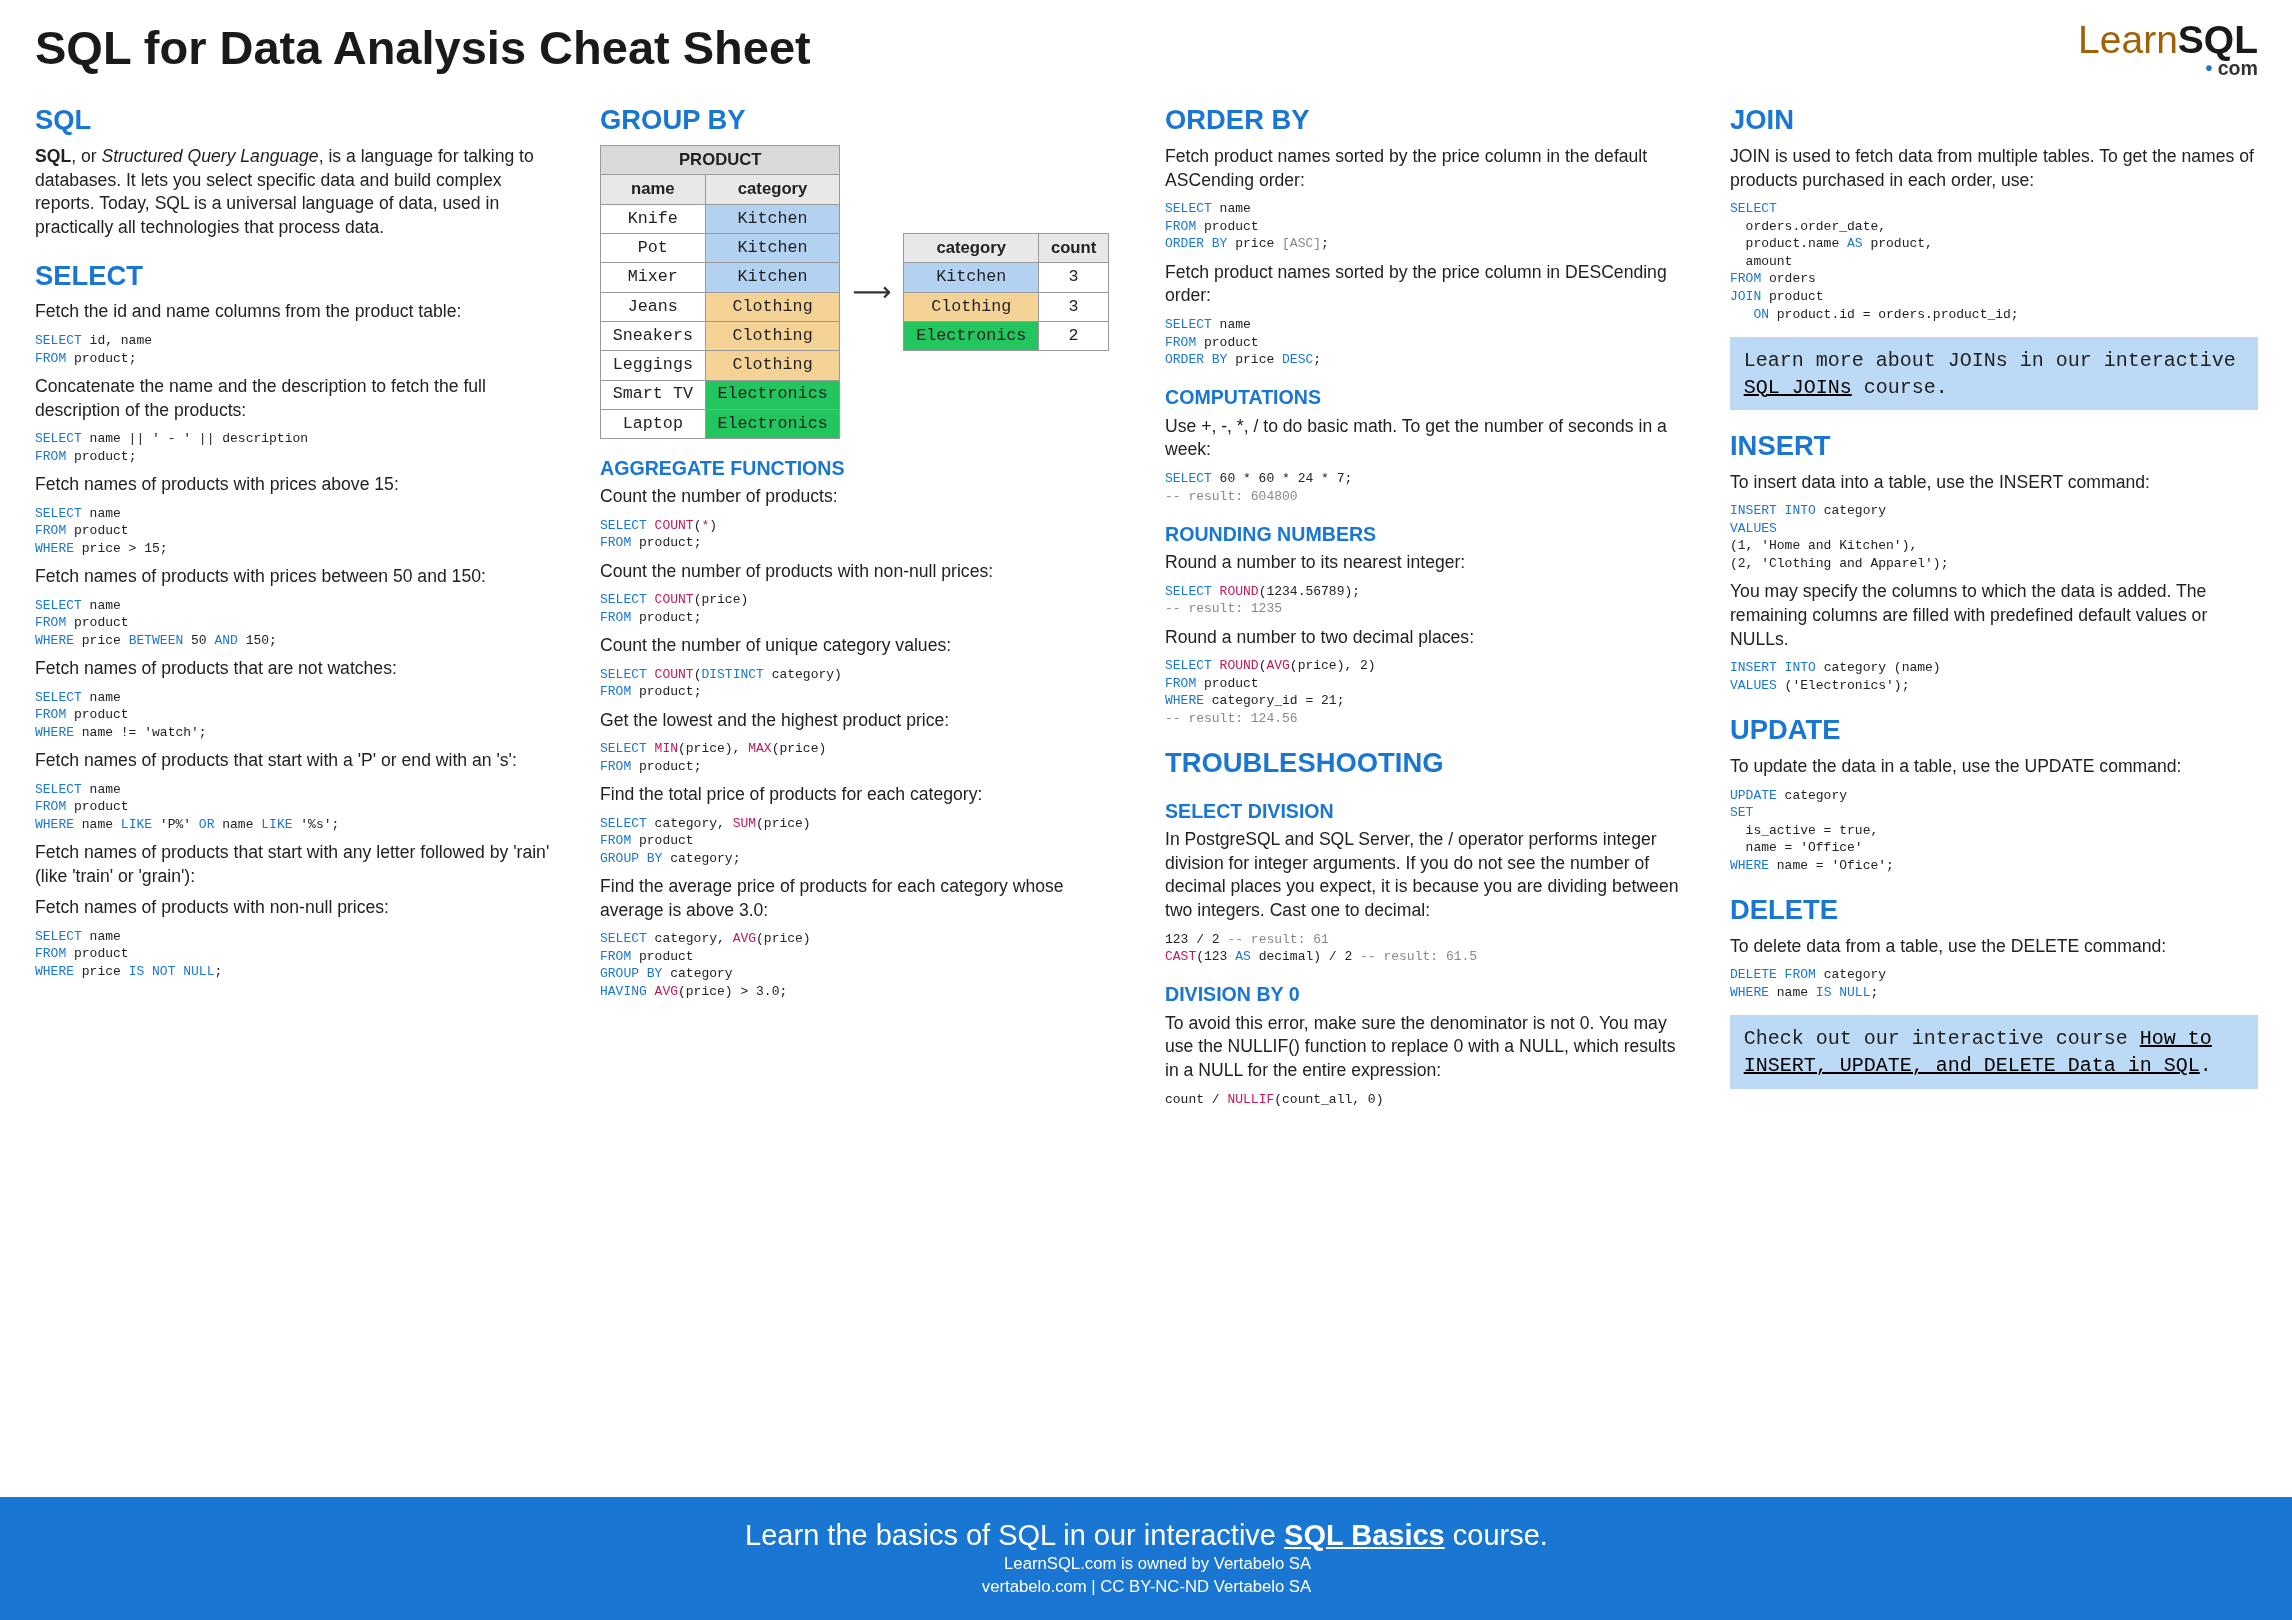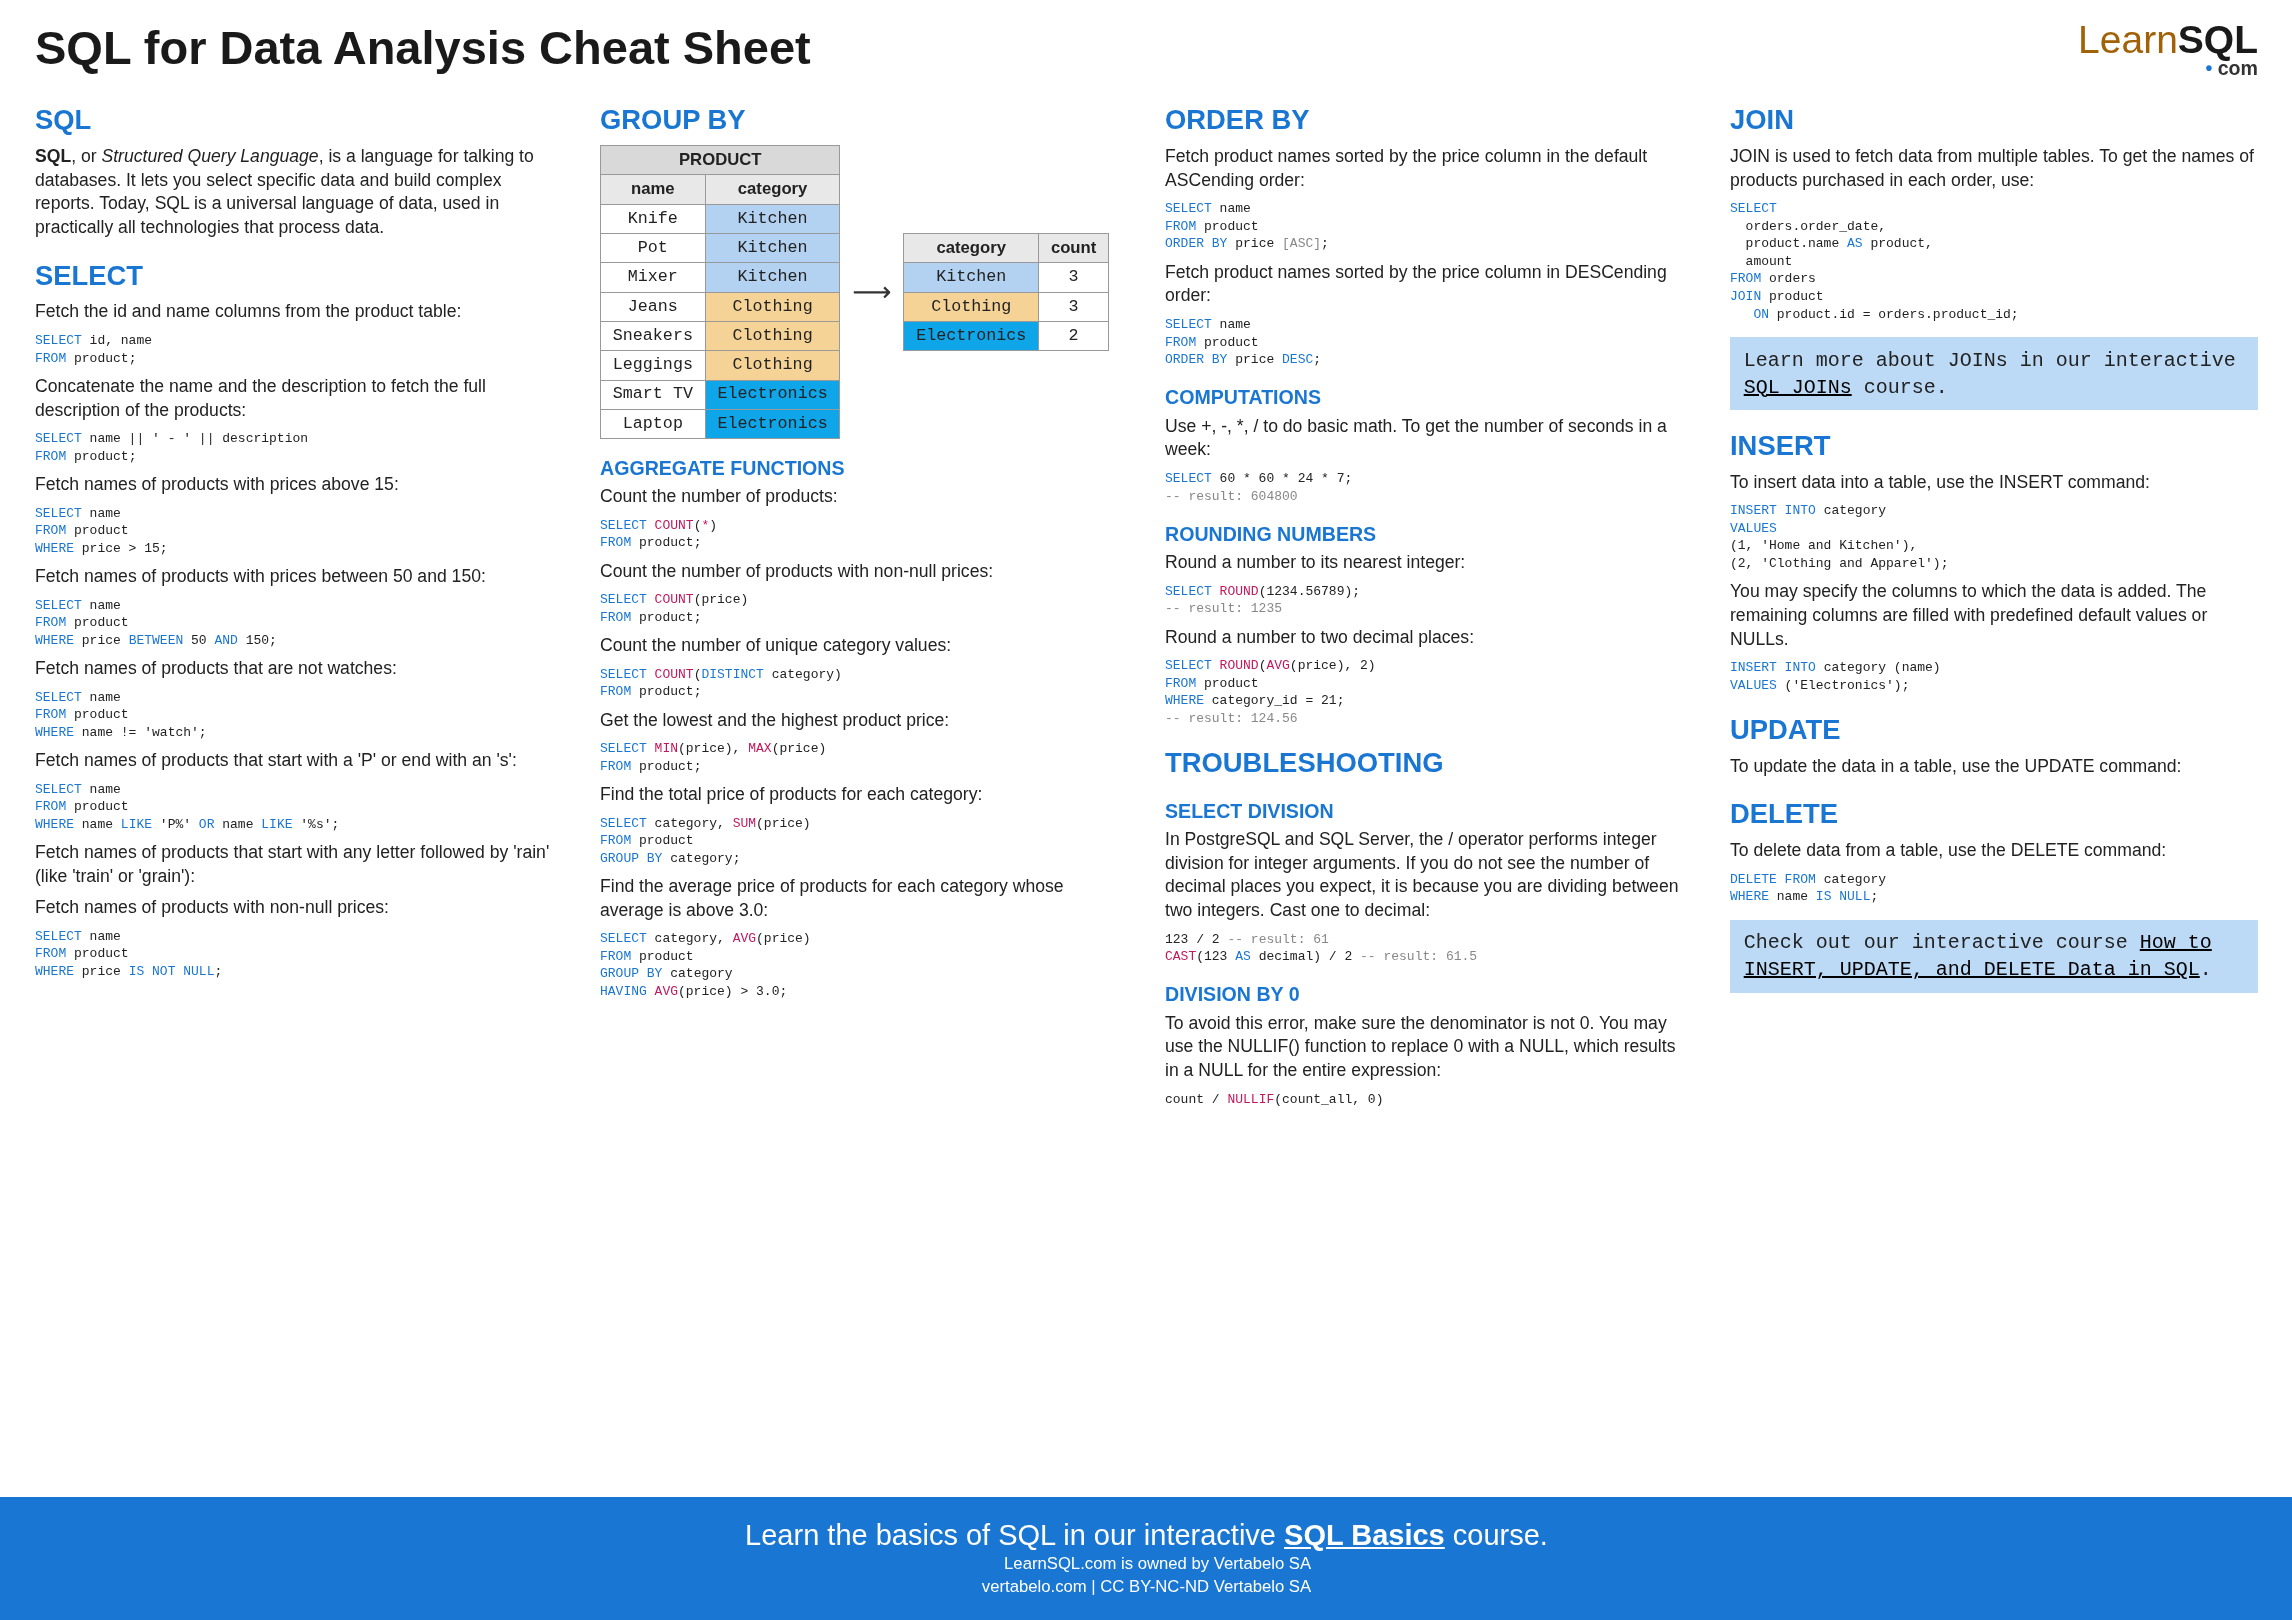--- a/index.html
+++ b/index.html
@@ -82,21 +82,21 @@
   }
   table.mini th, table.mini td {
     border: 1px solid #999;
     padding: 2.9px 11.8px;
     text-align: center;
   }
   table.mini th { background: #e8e8e8; font-weight: 700; font-family: -apple-system, Arial, sans-serif;}
   table.mini .caption th { background: #d9d9d9; font-weight: 700; text-align: center; }
   .cat-kitchen { background: #b3d1f0; }
   .cat-clothing { background: #f5d397; }
-  .cat-electronics { background: #0ea5e9; }
+  .cat-electronics { background: #22c55e; }
   .arrow { font-size: 27.4px; color: #333; }
   .callout {
     background: #bcd9f5;
     padding: 9.8px 13.7px;
     font-size: 20px;
     margin-top: 13.7px;
     margin-bottom: 7.8px;
     font-family: Liberation Mono, monospace;
   }
   .callout a { color: #000; text-decoration: underline; cursor: pointer; }
@@ -339,20 +339,25 @@
 <span class="kw">VALUES</span>
 <span>(1, 'Home and Kitchen'),</span>
 <span>(2, 'Clothing and Apparel');</span></pre>
 
       <p class="desc">You may specify the columns to which the data is added. The remaining columns are filled with predefined default values or NULLs.</p>
       <pre><span class="kw">INSERT INTO</span><span> category (name)</span>
 <span class="kw">VALUES</span><span> ('Electronics');</span></pre>
 
       <h2>UPDATE</h2>
       <p>To update the data in a table, use the UPDATE command:</p>
+      <pre><span class="kw">UPDATE</span><span> category</span>
+<span class="kw">SET</span>
+<span>  is_active = true,</span>
+<span>  name = 'Office'</span>
+<span class="kw">WHERE</span><span> name = 'Ofice';</span></pre>
 
       <h2>DELETE</h2>
       <p>To delete data from a table, use the DELETE command:</p>
       <pre><span class="kw">DELETE FROM</span><span> category</span>
 <span class="kw">WHERE</span><span> name </span><span class="kw">IS NULL</span><span>;</span></pre>
 
       <div class="callout">
         <span>Check out our interactive course </span><a>How to INSERT, UPDATE, and DELETE Data in SQL</a><span>.</span>
       </div>
     </div>

